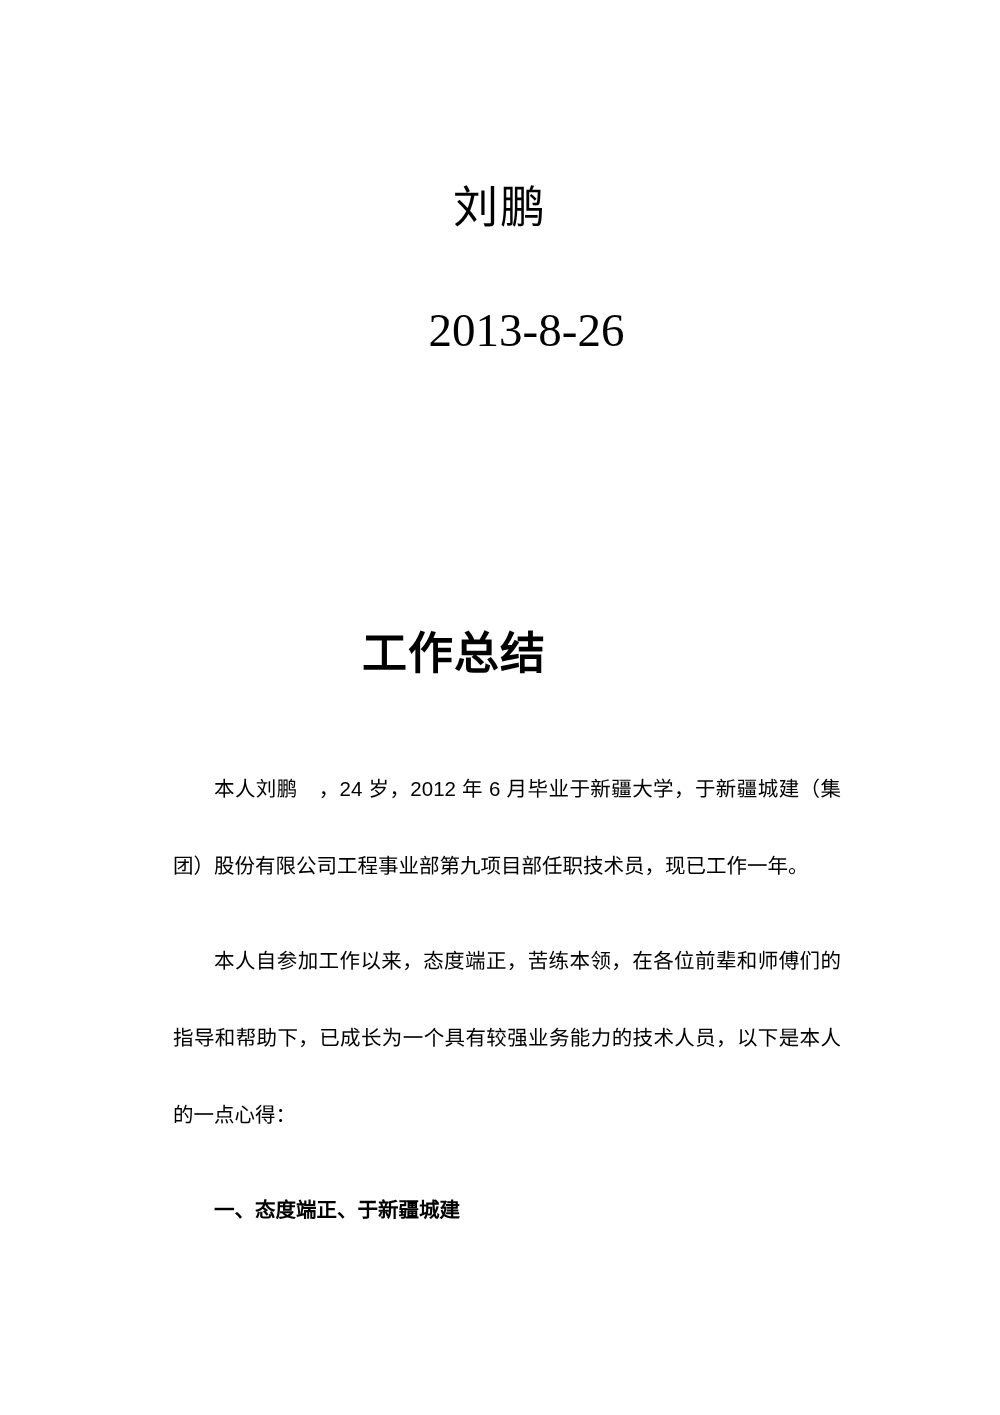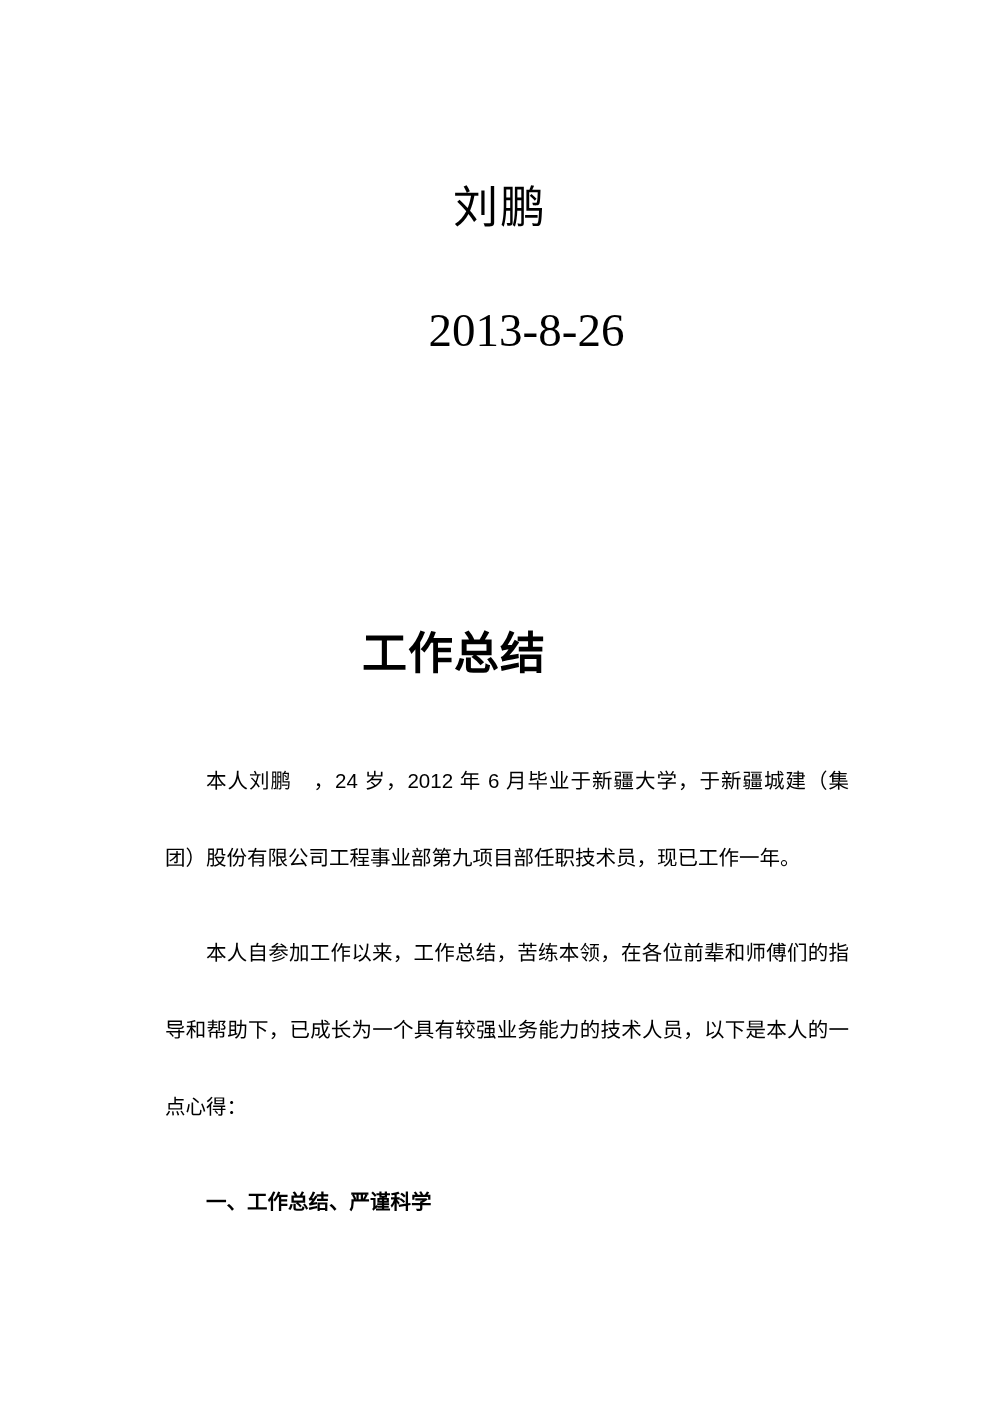--- a/index.html
+++ b/index.html
@@ -58,21 +58,21 @@
     position: absolute;
     top: 742px;
     left: 165px;
     width: 684px;
     font-family: "Liberation Sans", "DejaVu Sans", sans-serif;
     font-size: 20.5px;
     line-height: 77px;
     text-align: justify;
   }
   .body-text p {
-    margin: 0;
+    margin: 8px;
     text-indent: 41px;
   }
   .body-text p + p {
     margin-top: 18px;
   }
   .section-heading {
     margin: 0 0 0 25px;
     text-indent: 0;
     font-weight: bold;
     line-height: 77px;
@@ -86,17 +86,17 @@
 <div class="page">
 
   <div class="author-name">刘鹏</div>
 
   <div class="doc-date">2013-8-26</div>
 
   <div class="doc-title">工作总结</div>
 
   <div class="body-text">
     <p>本人刘鹏　，24 岁，2012 年 6 月毕业于新疆大学，于新疆城建（集团）股份有限公司工程事业部第九项目部任职技术员，现已工作一年。</p>
-    <p>本人自参加工作以来，工作总结，苦练本领，在各位前辈和师傅们的指导和帮助下，已成长为一个具有较强业务能力的技术人员，以下是本人的一点心得：</p>
-    <p class="section-heading">一、工作总结、严谨科学</p>
+    <p>本人自参加工作以来，态度端正，苦练本领，在各位前辈和师傅们的指导和帮助下，已成长为一个具有较强业务能力的技术人员，以下是本人的一点心得：</p>
+    <p class="section-heading">一、态度端正、于新疆城建</p>
   </div>
 
 </div>
 
 </body></html>

